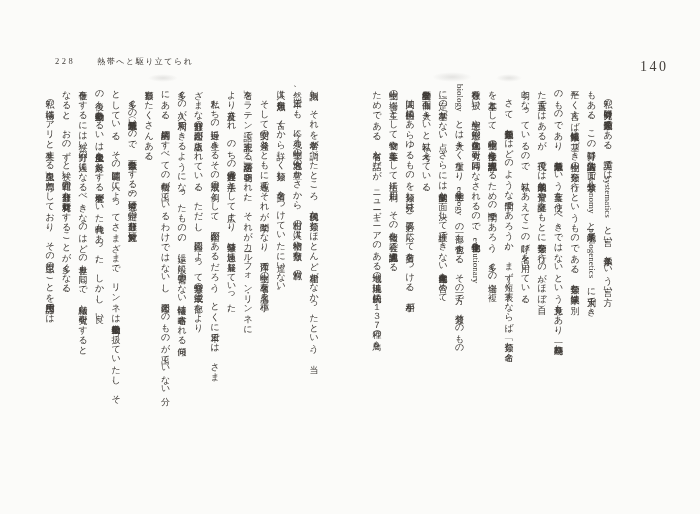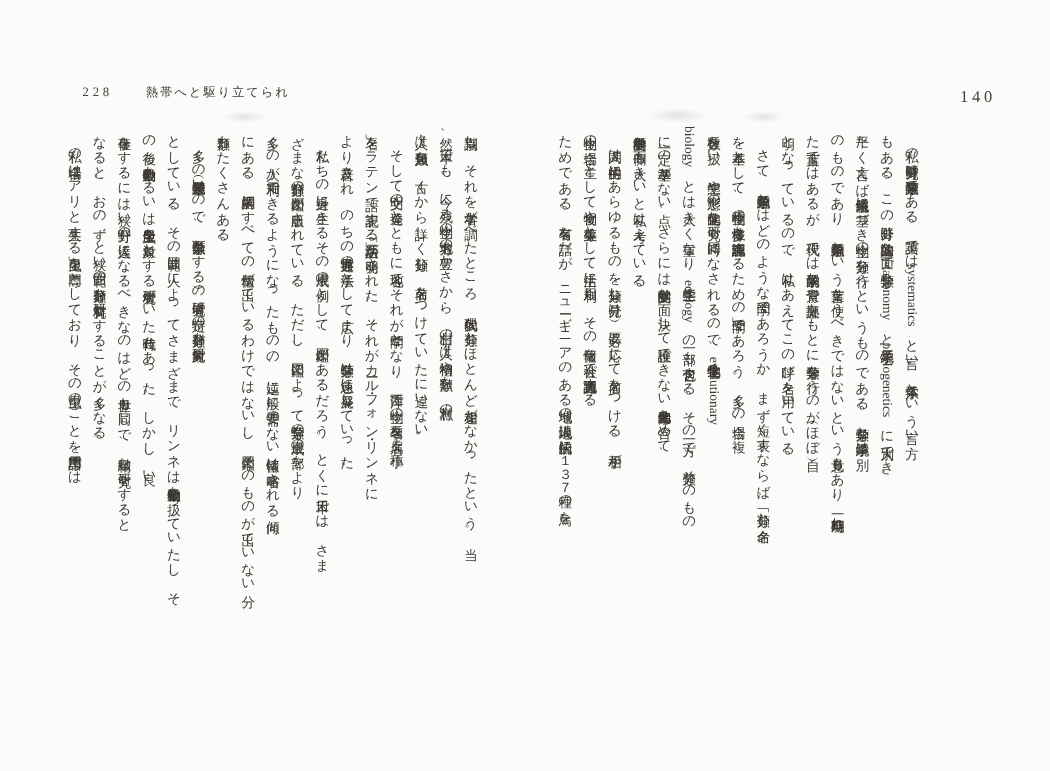--- a/index.html
+++ b/index.html
@@ -34,21 +34,21 @@
     font-family: "Liberation Sans", "DejaVu Sans", sans-serif;
     font-size: 8px;
     letter-spacing: 1.5px;
     color: #3c3834;
     margin-top: 13px;
   }
   .pagenum-right {
     position: absolute;
     top: 59px;
     left: 640px;
-    font-size: 11px;
+    font-size: 14px;
     letter-spacing: 2.5px;
     color: #45413d;
   }
   
   .vtext {
     position: absolute;
     top: 84px;
     height: 376px;
     writing-mode: vertical-rl;
     text-orientation: mixed;

